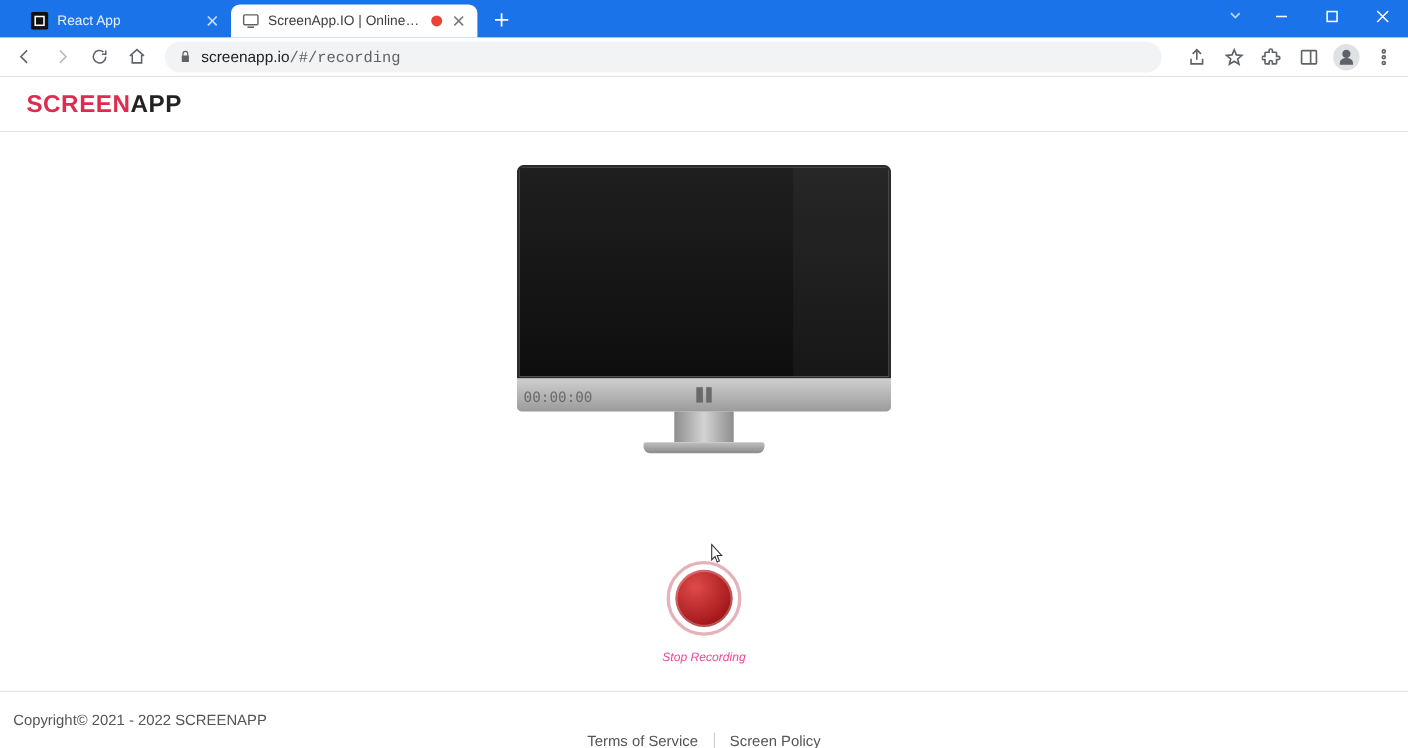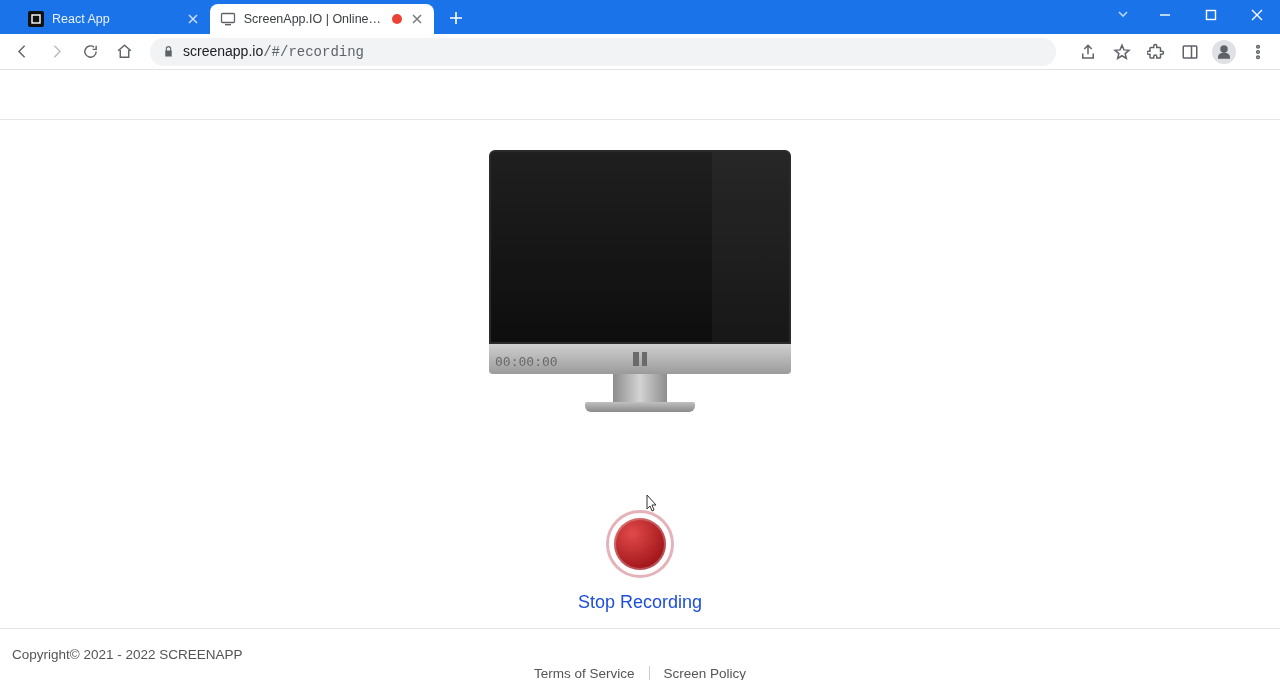--- a/index.html
+++ b/index.html
@@ -39,37 +39,37 @@
   
   .page{height:calc(680px - 34px - 36px);display:flex;flex-direction:column;}
   .app-header{height:50px;border-bottom:1px solid #e5e5e5;display:flex;align-items:center;justify-content:space-between;padding:0 24px;}
   .logo{font-size:22px;font-weight:700;letter-spacing:0.5px;}
   .logo .l1{color:#dd2c50;}
   .logo .l2{color:#222;}
   .auth-links{display:flex;gap:26px;}
   .auth-links a{color:#dd2c50;font-size:20px;text-decoration:none;cursor:pointer;}
   .stage{flex:1;display:flex;flex-direction:column;align-items:center;padding-top:30px;position:relative;}
   
-  .monitor{width:302px;}
+  .monitor{width:340px;}
   .screen{height:194px;background:linear-gradient(180deg,#1f1f1f,#0e0e0e);border:2px solid #2a2a2a;border-radius:6px 6px 0 0;position:relative;}
   .screen:after{content:"";position:absolute;right:0;top:0;width:26%;height:100%;background:rgba(255,255,255,.04);}
   .bezel{height:30px;background:linear-gradient(#cfcfcf,#9b9b9b);border-radius:0 0 4px 4px;display:flex;align-items:center;justify-content:center;position:relative;}
   .timer{position:absolute;left:6px;bottom:5px;font-family:Consolas,Menlo,monospace;font-size:13px;color:#6a6a6a;}
   .pause{width:14px;height:14px;display:flex;gap:3px;}
   .pause span{flex:1;background:#6a6a6a;}
   .neck{width:54px;height:28px;margin:0 auto;background:linear-gradient(90deg,#8d8d8d,#d3d3d3,#8d8d8d);}
   .base{width:110px;height:10px;margin:0 auto;background:linear-gradient(#c0c0c0,#8a8a8a);border-radius:2px 2px 6px 6px;}
   
   .cursor{position:absolute;left:644px;top:374px;pointer-events:none;}
   .cursor svg{width:16px;height:20px;stroke:#333;fill:#fff;stroke-width:1;}
   
   .record-wrap{margin-top:98px;display:flex;flex-direction:column;align-items:center;gap:14px;}
   .record-btn{width:68px;height:68px;border-radius:50%;border:3px solid rgba(178,34,52,.35);display:flex;align-items:center;justify-content:center;cursor:pointer;}
   .record-inner{width:52px;height:52px;border-radius:50%;background:radial-gradient(circle at 35% 30%,#e14a4a,#a2171b 72%);box-shadow:inset 0 0 0 2px rgba(255,255,255,.25);}
-  .record-label{font-size:18px;color:#1d4ed8;}
+  .record-label{font-size:11px;color:#ec4899;font-style:italic;}
   
   .footer{height:52px;border-top:1px solid #e5e5e5;display:flex;align-items:center;justify-content:space-between;padding:0 12px;font-size:13.5px;color:#555;}
   .foot-links{display:flex;align-items:center;gap:14px;position:absolute;left:50%;transform:translateX(-50%);margin-top:37px;}
   .foot-links .sep{width:1px;height:14px;background:#ccc;}
   .foot-links a{color:#555;text-decoration:none;cursor:pointer;}
 </style>
 </head>
 <body>
 
 <div class="titlebar">
@@ -198,20 +198,23 @@
           <circle cx="12" cy="5" r="1.8"></circle>
           <circle cx="12" cy="12" r="1.8"></circle>
           <circle cx="12" cy="19" r="1.8"></circle>
         </svg>
       </div>
   </div>
 </div>
 
 <div class="page">
   <div class="app-header">
+    <div class="logo">
+      <span class="l1">SCREEN</span><span class="l2">APP</span>
+    </div>
   </div>
 
   <div class="stage">
     <div class="monitor">
       <div class="screen"></div>
       <div class="bezel">
         <span class="timer">00:00:00</span>
         <div class="pause">
             <span></span>
             <span></span>

